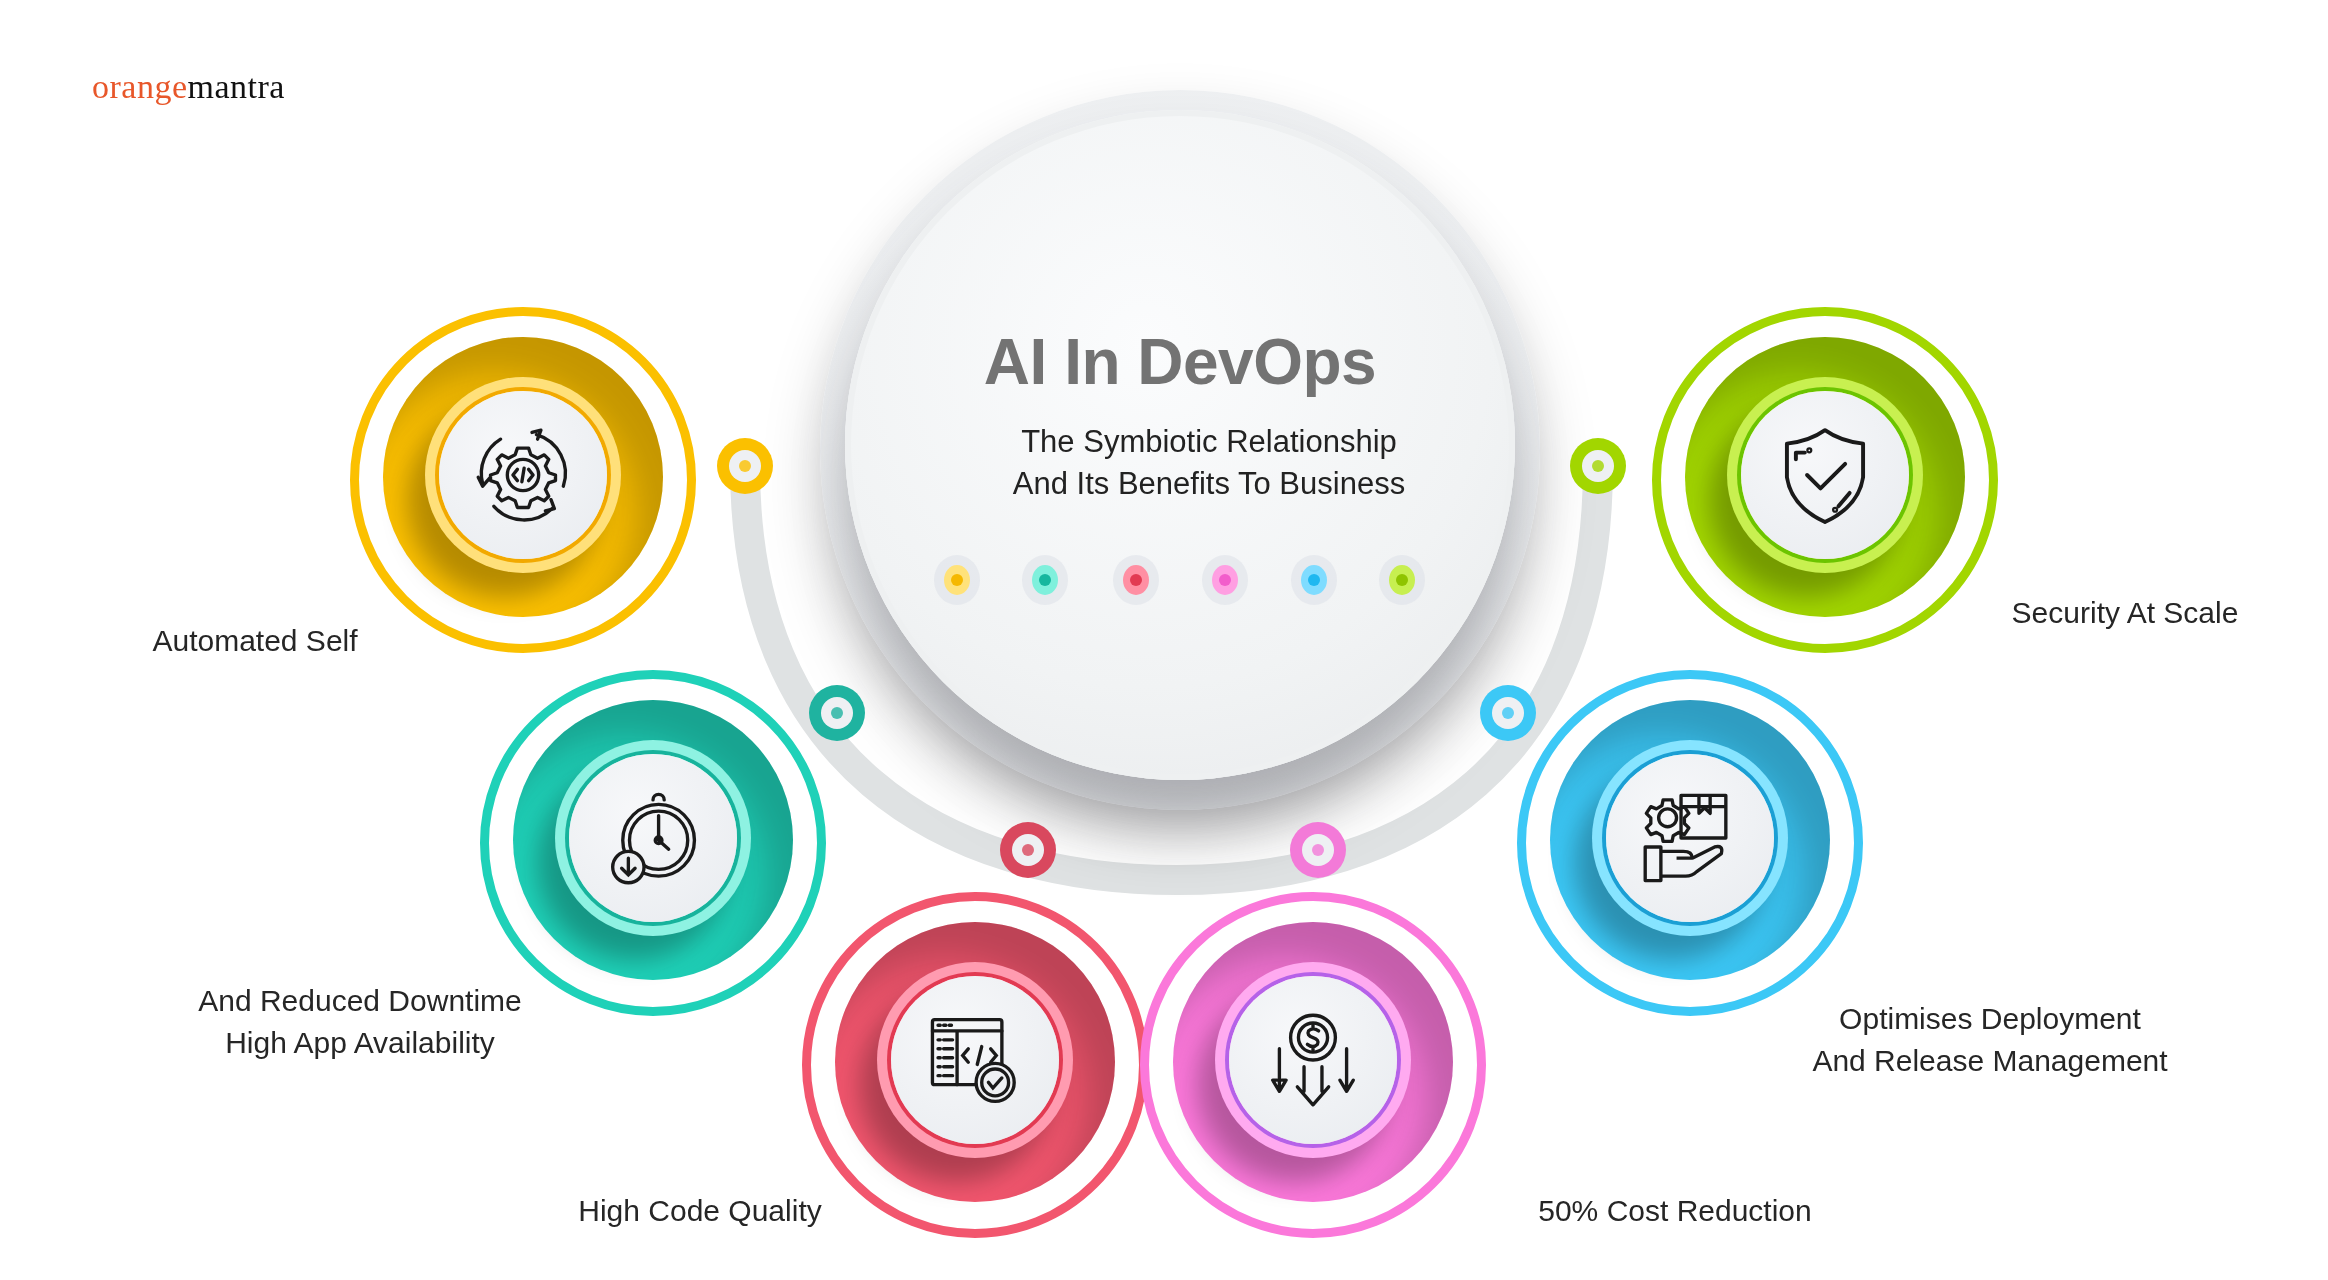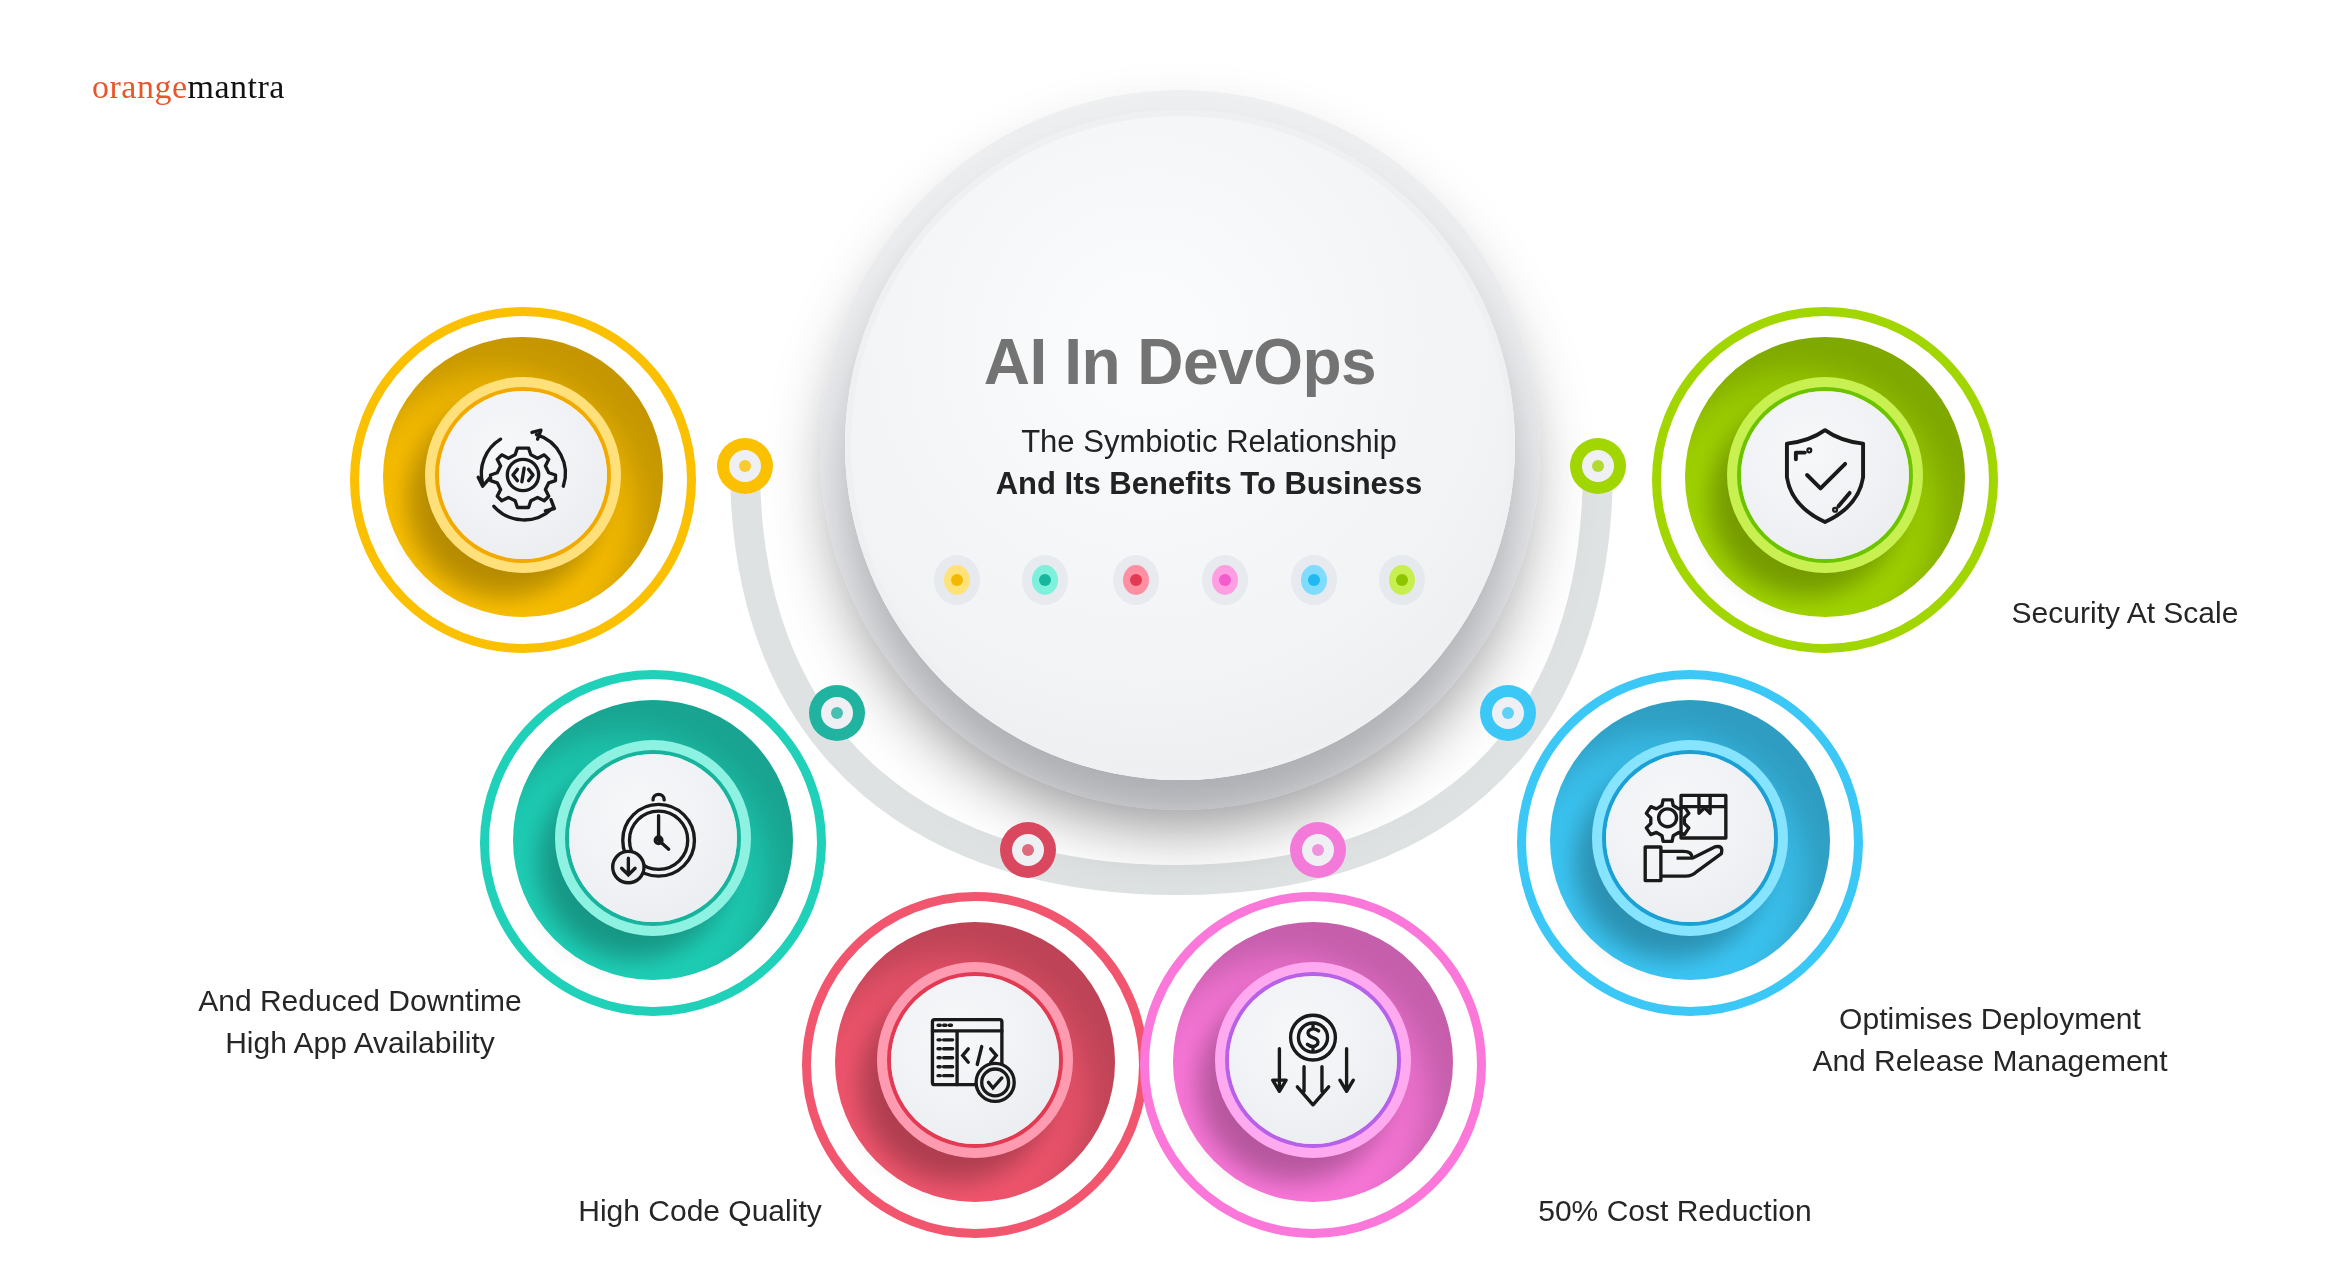--- a/index.html
+++ b/index.html
@@ -53,21 +53,21 @@
 </div>
 
 <svg class="abs arc" width="2328" height="1280" viewBox="0 0 2328 1280">
   <path d="M745 466 C 745 760, 940 880, 1177 880 C 1414 880, 1598 760, 1598 466" fill="none" stroke="#dfe2e3" stroke-width="30" stroke-linecap="round"></path>
 </svg>
 
 <div class="abs hub-shadow"></div>
 <div class="abs hub"></div>
 <div class="abs hub-title">AI In DevOps</div>
 <div class="abs hub-sub" style="top:424px;">The Symbiotic Relationship</div>
-<div class="abs hub-sub" style="top:466px;font-weight:bold;">And Its Benefits To Business</div>
+<div class="abs hub-sub" style="top:466px;">And Its Benefits To Business</div>
 
 <div class="abs dot" style="left:957px;top:580px;background:#ffe27a;--core:#f5b800;"></div>
 <div class="abs dot" style="left:1045px;top:580px;background:#7ff0dc;--core:#16b79e;"></div>
 <div class="abs dot" style="left:1136px;top:580px;background:#ff8fa3;--core:#e23a52;"></div>
 <div class="abs dot" style="left:1225px;top:580px;background:#ff9fe2;--core:#f25dcb;"></div>
 <div class="abs dot" style="left:1314px;top:580px;background:#7fdcff;--core:#1fb8f0;"></div>
 <div class="abs dot" style="left:1402px;top:580px;background:#c7ef50;--core:#8fc400;"></div>
 
 <div class="abs conn" style="left:745px;top:466px;--c:#fbc000;"></div>
 <div class="abs conn" style="left:837px;top:713px;--c:#1fb3a0;"></div>
@@ -172,20 +172,21 @@
       <path d="M24 36 v-6 h8"></path>
         <circle cx="36" cy="28" r="1"></circle>
       <path d="M34 50 L46 62 L68 40"></path>
       <path d="M72 66 L62 78"></path>
         <circle cx="59" cy="81" r="1"></circle>
     </svg>
   </div>
 </div>
 
 <div class="abs lbl" style="left:60px;width:390px;top:620px;">
+  <div>Automated Self</div>
 </div>
 <div class="abs lbl" style="left:170px;width:380px;top:980px;">
   <div>And Reduced Downtime</div>
   <div>High App Availability</div>
 </div>
 <div class="abs lbl" style="left:540px;width:320px;top:1190px;">
   <div>High Code Quality</div>
 </div>
 <div class="abs lbl" style="left:1500px;width:350px;top:1190px;">
   <div>50% Cost Reduction</div>

